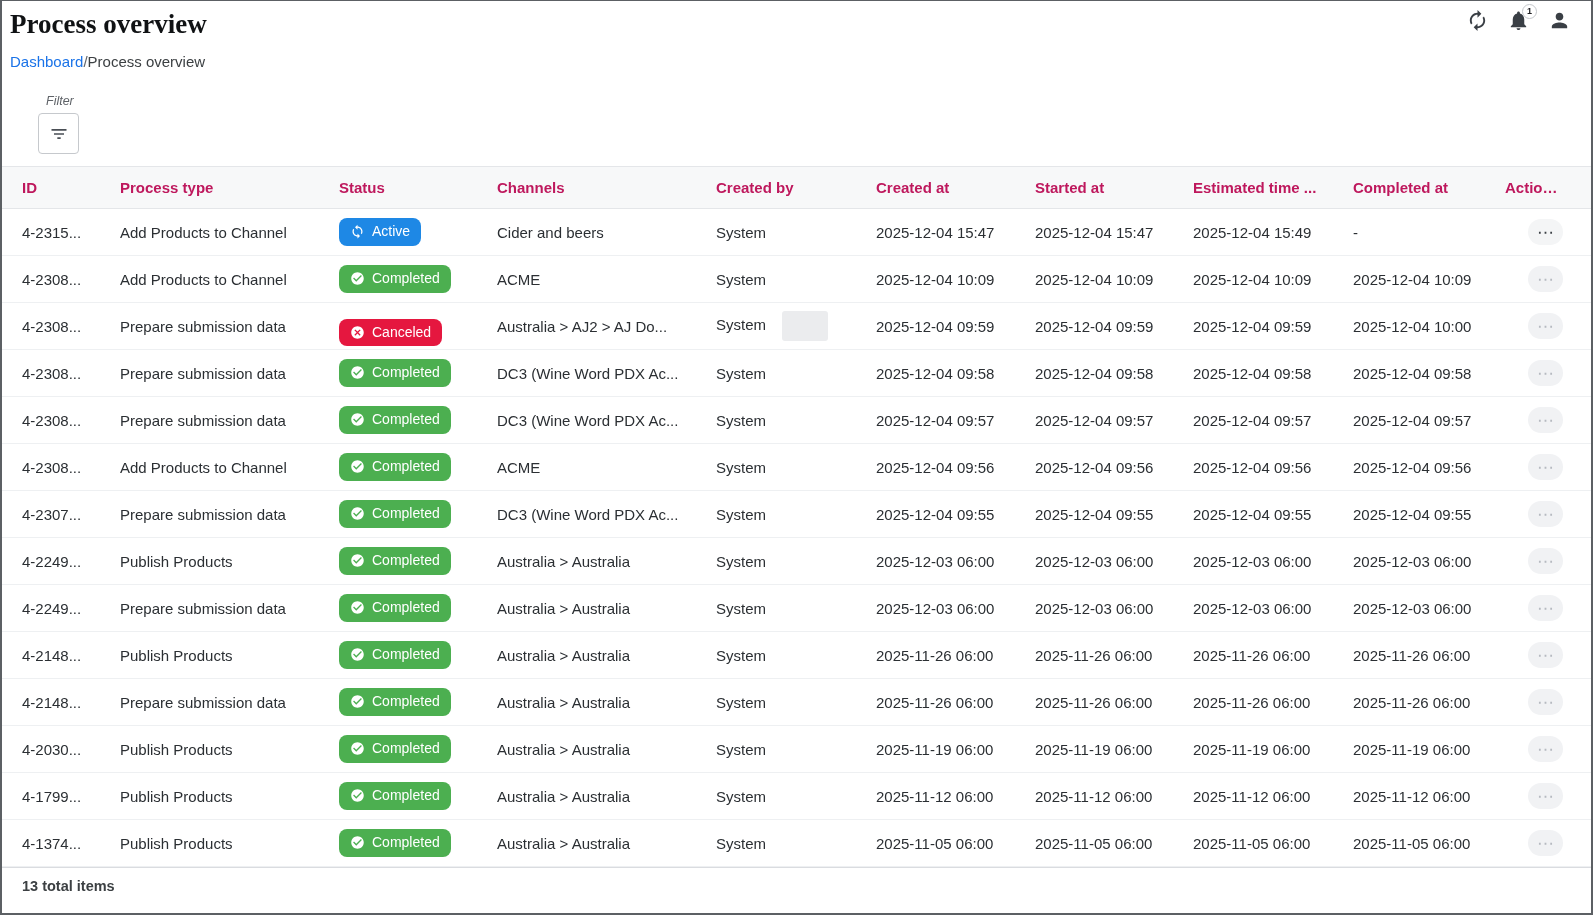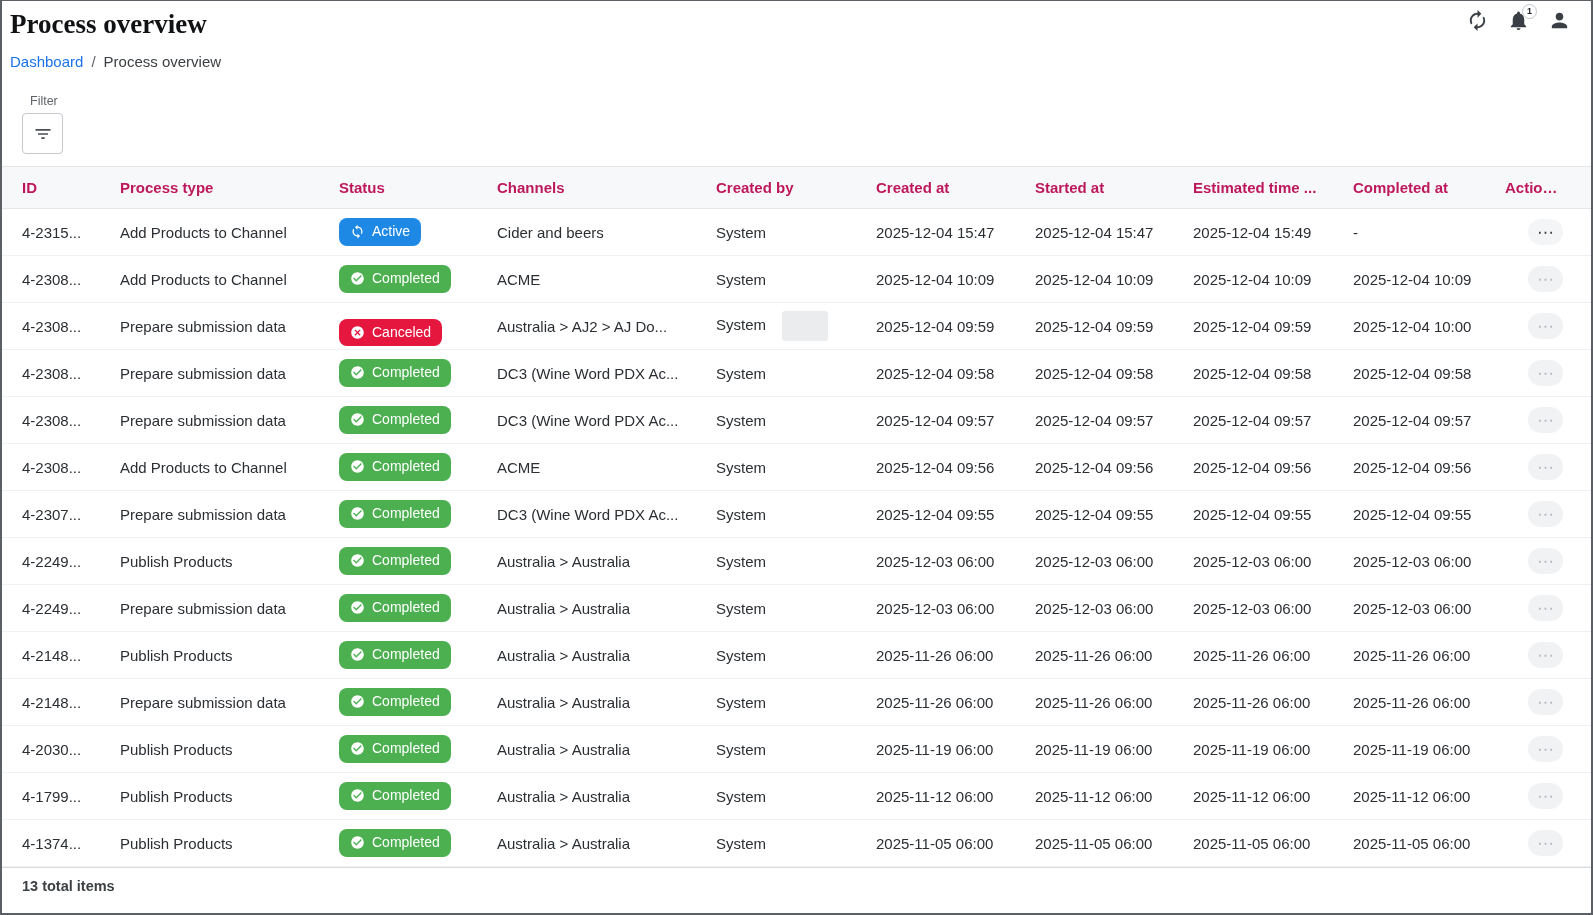--- a/index.html
+++ b/index.html
@@ -15,35 +15,35 @@
     overflow: hidden;
     color: #2b2f33;
   }
 
   .page-top { padding: 8px 8px 0; }
   .title {
     font-family: "Liberation Serif", serif;
     font-size: 27px; font-weight: 700; color: #101214;
   }
 
-  .breadcrumb { margin-top: 13px; font-size: 15px; color: #3c4043; display: flex; gap: 8px; align-items: center; }
+  .breadcrumb { margin-top: 13px; font-size: 15px; color: #3c4043; display: flex; align-items: center; }
   .breadcrumb a { color: var(--color-link, #1a73e8); text-decoration: none; cursor: pointer; }
   .breadcrumb .sep { color: #5f6368; }
 
   .header-icons { position: absolute; top: 8px; right: 20px; display: flex; align-items: center; gap: 18px; }
   .icon-btn { background: none; border: none; cursor: pointer; position: relative; padding: 0; line-height: 0; }
   .bell-badge {
     position: absolute; top: -5px; right: -7px;
     width: 15px; height: 15px; background: #fff;
     border: 1px solid #c4c7cb; border-radius: 50%;
     font-size: 9px; font-weight: 700; color: #202124;
     display: flex; align-items: center; justify-content: center; line-height: 1;
   }
 
-  .filter-block { margin: 24px 0 0 20px; }
+  .filter-block { margin: 24px 0 0 36px; font-style: italic; }
   .filter-label { font-size: 12.5px; color: #5f6368; margin-left: 8px; }
   .filter-btn {
     margin-top: 5px; width: 41px; height: 41px;
     border: 1px solid #c6c9cd; border-radius: 4px; background: #fff;
     display: flex; align-items: center; justify-content: center; cursor: pointer;
   }
 
   table { width: 100%; border-collapse: collapse; table-layout: fixed; margin-top: 12px; }
   thead th {
     background: #f7f8f9;

